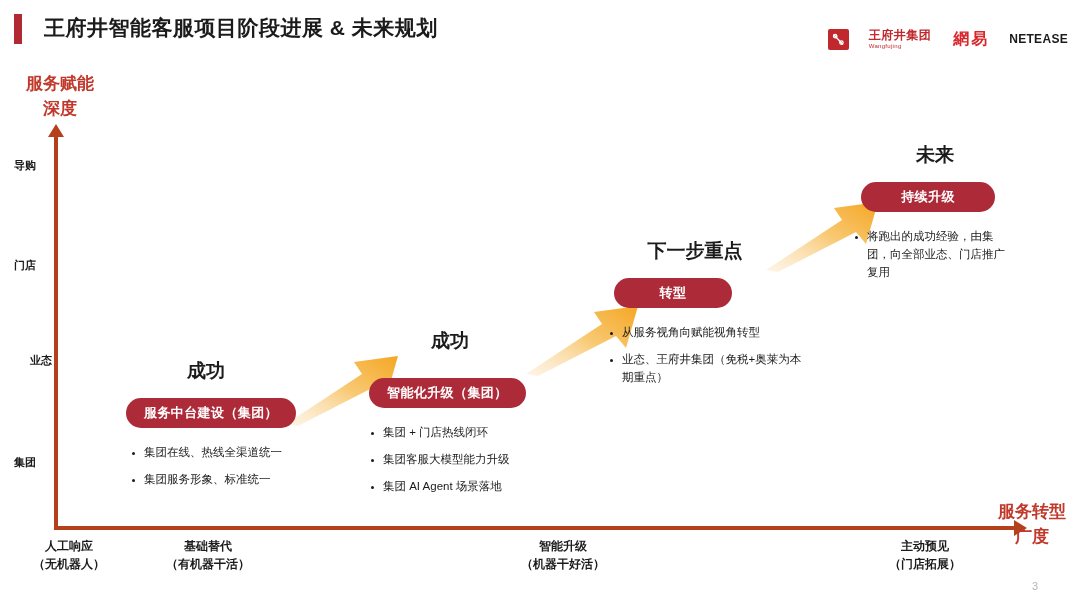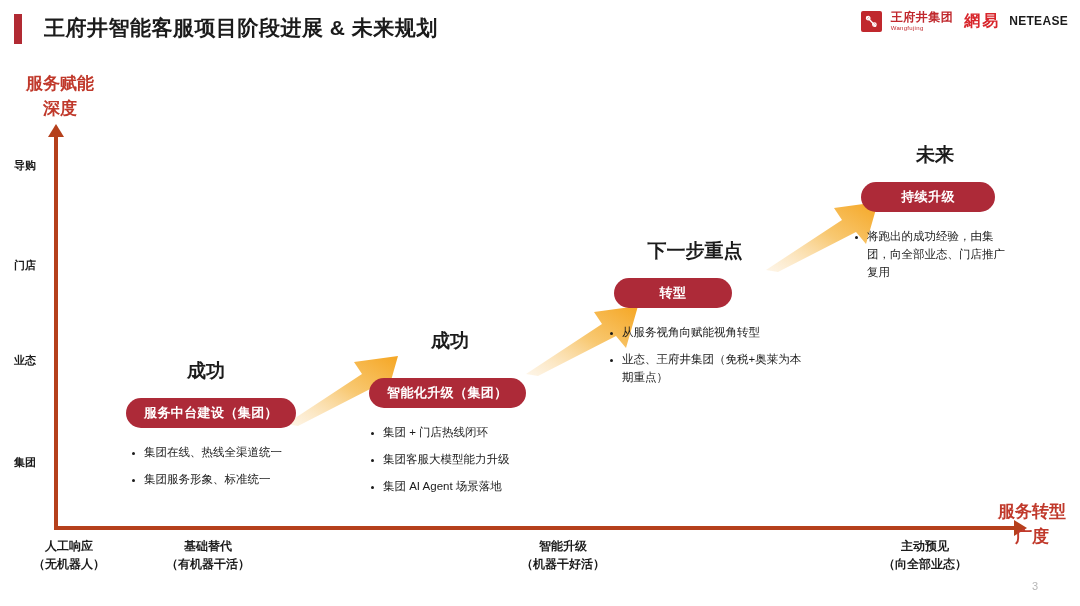--- a/index.html
+++ b/index.html
@@ -14,21 +14,21 @@
 
   
   #header-bar{left:0;top:0;width:1080px;height:58px;}
   #title-accent{left:14px;top:14px;width:8px;height:30px;background:#b12a33;}
   #page-title{
     left:44px;top:14px;
     font-size:21px;font-weight:bold;color:#1b1b1b;letter-spacing:.5px;
     white-space:nowrap;
   }
   
-  #logo-cluster{right:12px;top:6px;display:flex;align-items:center;gap:9px;height:30px;}
+  #logo-cluster{right:12px;top:24px;display:flex;align-items:center;gap:20px;height:30px;}
   #wfj-mark{
     width:21px;height:21px;background:#c0282d;border-radius:2px;
     display:flex;align-items:center;justify-content:center;
   }
   #wfj-text{display:flex;flex-direction:column;justify-content:center;line-height:1;}
   #wfj-cn{font-size:12px;font-weight:bold;color:#c0282d;letter-spacing:.5px;}
   #wfj-en{font-size:6px;color:#c0282d;letter-spacing:.3px;margin-top:2px;}
   #netease-cn{font-size:16px;font-weight:bold;color:#d8262c;letter-spacing:2px;margin-left:2px;}
   #netease-en{font-size:12px;font-weight:bold;color:#1b1b1b;letter-spacing:.3px;}
 
@@ -125,38 +125,38 @@
     <div>服务赋能</div>
     <div>深度</div>
   </div>
   <div class="abs" id="x-axis-title">
     <div>服务转型</div>
     <div>广度</div>
   </div>
 
   <div class="abs y-tick" style="left:14px;top:158px;">导购</div>
   <div class="abs y-tick" style="left:14px;top:258px;">门店</div>
-  <div class="abs y-tick" style="left:14px;top:353px;">业态</div>
+  <div class="abs y-tick" style="left:30px;top:353px;">业态</div>
   <div class="abs y-tick" style="left:14px;top:455px;">集团</div>
 
   <div class="abs x-tick" style="left:10px;top:537px;width:118px;">
     <div>人工响应</div>
     <div>（无机器人）</div>
   </div>
   <div class="abs x-tick" style="left:145px;top:537px;width:126px;">
     <div>基础替代</div>
     <div>（有机器干活）</div>
   </div>
   <div class="abs x-tick" style="left:500px;top:537px;width:126px;">
     <div>智能升级</div>
     <div>（机器干好活）</div>
   </div>
   <div class="abs x-tick" style="left:862px;top:537px;width:126px;">
     <div>主动预见</div>
-    <div>（向全部业态）</div>
+    <div>（门店拓展）</div>
   </div>
 
   <svg class="abs growth-arrow" style="left:282px;top:352px;" width="120" height="76" viewBox="0 0 120 76">
     <defs>
       <linearGradient id="ag1" x1="0" y1="1" x2="1" y2="0">
         <stop offset="0%" stop-color="#fbe3bd" stop-opacity="0.35"></stop>
         <stop offset="55%" stop-color="#f8c871"></stop>
         <stop offset="100%" stop-color="#f5a623"></stop>
       </linearGradient>
     </defs>

